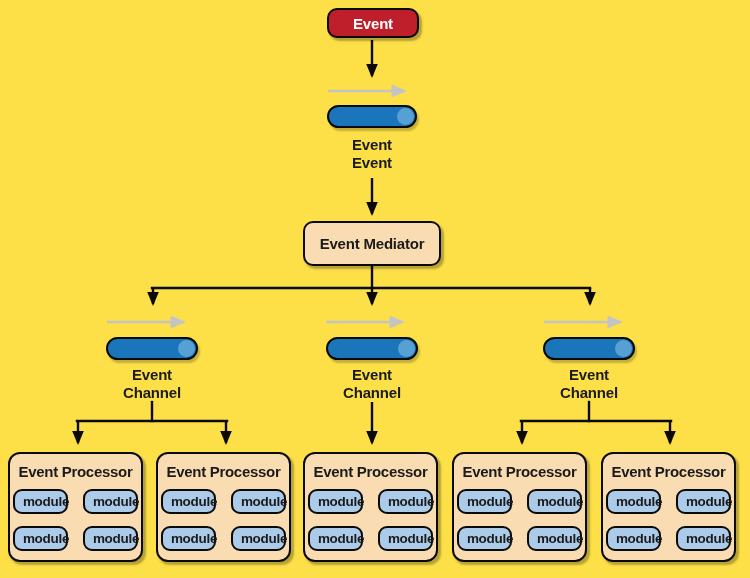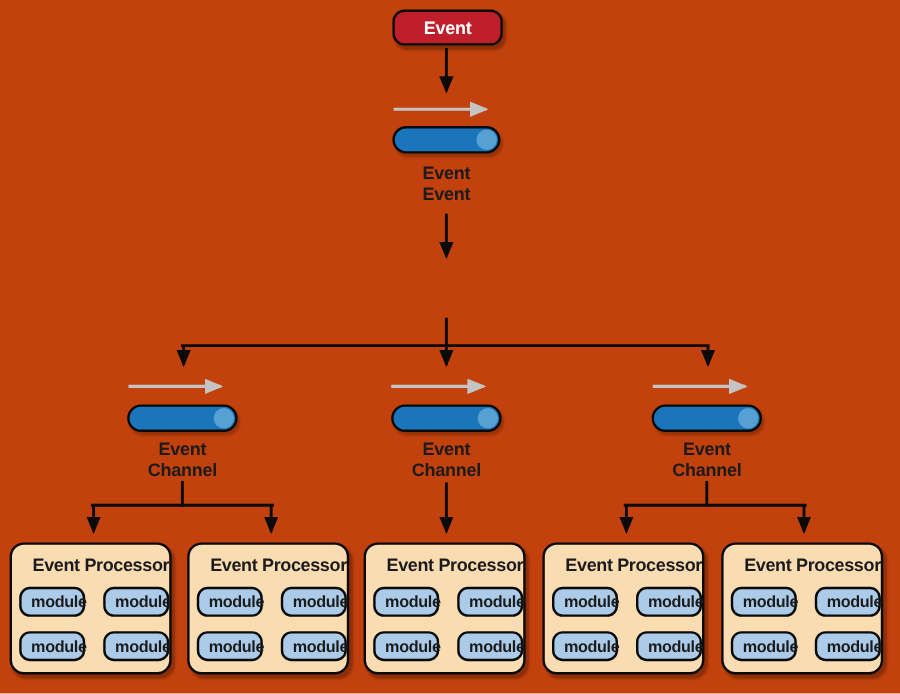--- a/index.html
+++ b/index.html
@@ -1,19 +1,19 @@
 <!DOCTYPE html>
 <html><head>
 <meta charset="utf-8">
 <style>
   html,body{margin:0;padding:0;background:#ffffff;}
   .canvas{
     position:relative;
     width:750px;height:578px;
-    background:#c2410c;
+    background:#fde047;
     font-family:"Liberation Sans","DejaVu Sans",sans-serif;
     color:#1b1b1b;
     overflow:hidden;
     text-decoration:underline;
   }
   .wires{position:absolute;left:0;top:0;z-index:1;pointer-events:none;}
   .node{
     position:absolute;z-index:2;
     display:flex;align-items:center;justify-content:center;
     border:2.5px solid #0a0a0a;
@@ -42,21 +42,21 @@
     position:absolute;z-index:2;width:80px;
     display:flex;flex-direction:column;align-items:center;
     font-size:15px;font-weight:600;line-height:18px;letter-spacing:-0.2px;
     text-align:center;
   }
   .processor{
     position:absolute;z-index:2;
     width:135px;height:110px;box-sizing:border-box;
     background:#fadcb3;border:2.5px solid #0a0a0a;border-radius:12px;
     box-shadow:2.5px 3px 2px rgba(0,0,0,0.28);
-    display:flex;flex-direction:column;align-items:flex-end;
+    display:flex;flex-direction:column;align-items:center;
     padding-top:9px;
   }
   .proc-title{
     font-size:15px;font-weight:600;letter-spacing:-0.3px;line-height:18px;
   }
   .module-grid{
     display:grid;grid-template-columns:55px 55px;
     gap:12px 15px;margin-top:8px;
   }
   .module{
@@ -116,20 +116,23 @@
   </div>
 
   <div class="cylinder" style="left:327px;top:105px;width:90px;height:23px">
     <span class="cap"></span>
   </div>
   <div class="flow-label" style="left:332px;top:136px">
     <span>Event</span>
     <span>Event</span>
   </div>
 
+  <div class="node mediator-node" style="left:303px;top:221px;width:138px;height:45px">
+    <span>Event Mediator</span>
+  </div>
 
   <div class="cylinder" style="left:106px;top:337px;width:92px;height:23px">
     <span class="cap"></span>
   </div>
   <div class="flow-label" style="left:112px;top:366px">
     <span>Event</span>
     <span>Channel</span>
   </div>
 
   <div class="cylinder" style="left:326px;top:337px;width:92px;height:23px">

